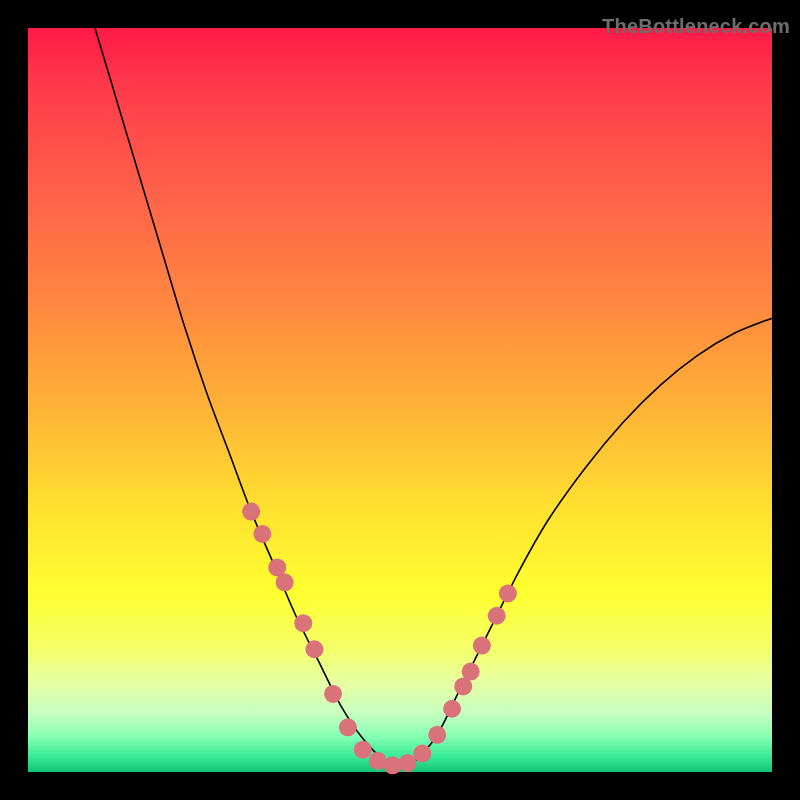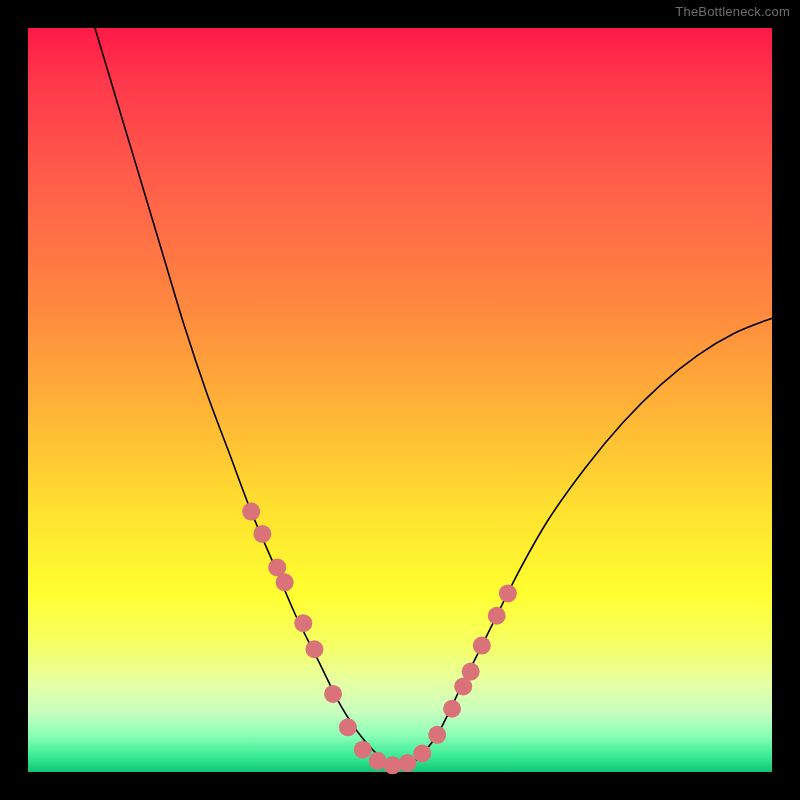--- a/index.html
+++ b/index.html
@@ -28,25 +28,25 @@
       #f6ff65 83%,
       #e6ffa3 88%,
       #c8ffc0 92%,
       #8cffb6 95%,
       #37eb94 98%,
       #12c477 100%
     );
   }
   .watermark {
     position: absolute;
-    top: 4px;
+    top: 15px;
     right: 10px;
     color: #6d6d6d;
-    font-size: 13px;
-    font-weight: 400;
+    font-size: 20px;
+    font-weight: 700;
     letter-spacing: 0.2px;
   }
   svg.chart {
     position: absolute;
     left: 0;
     top: 0;
     width: 744px;
     height: 744px;
     overflow: visible;
   }

